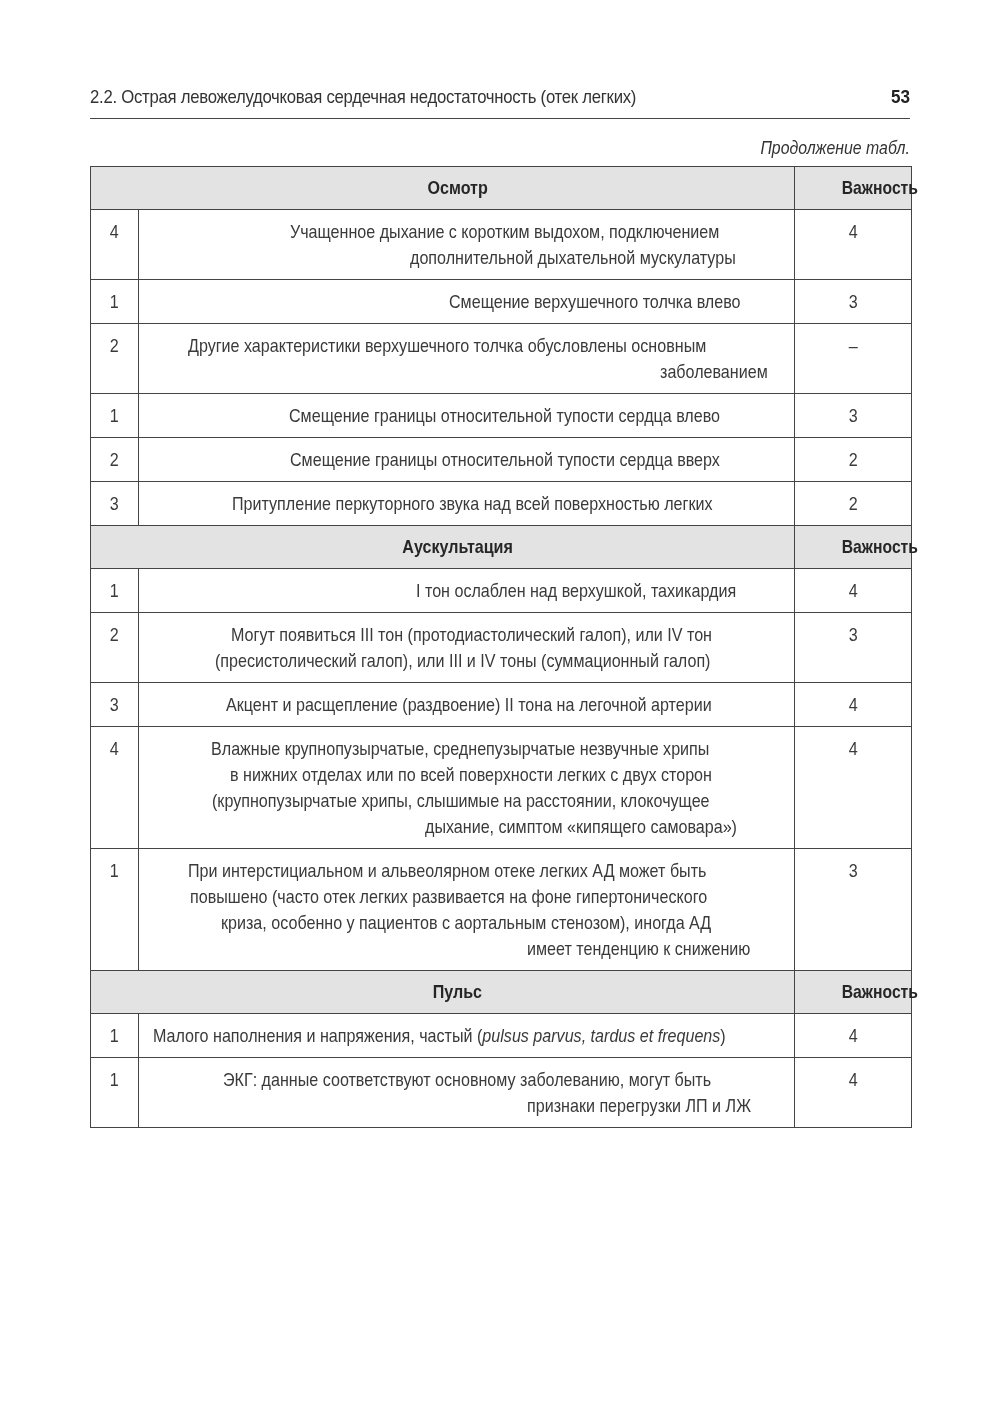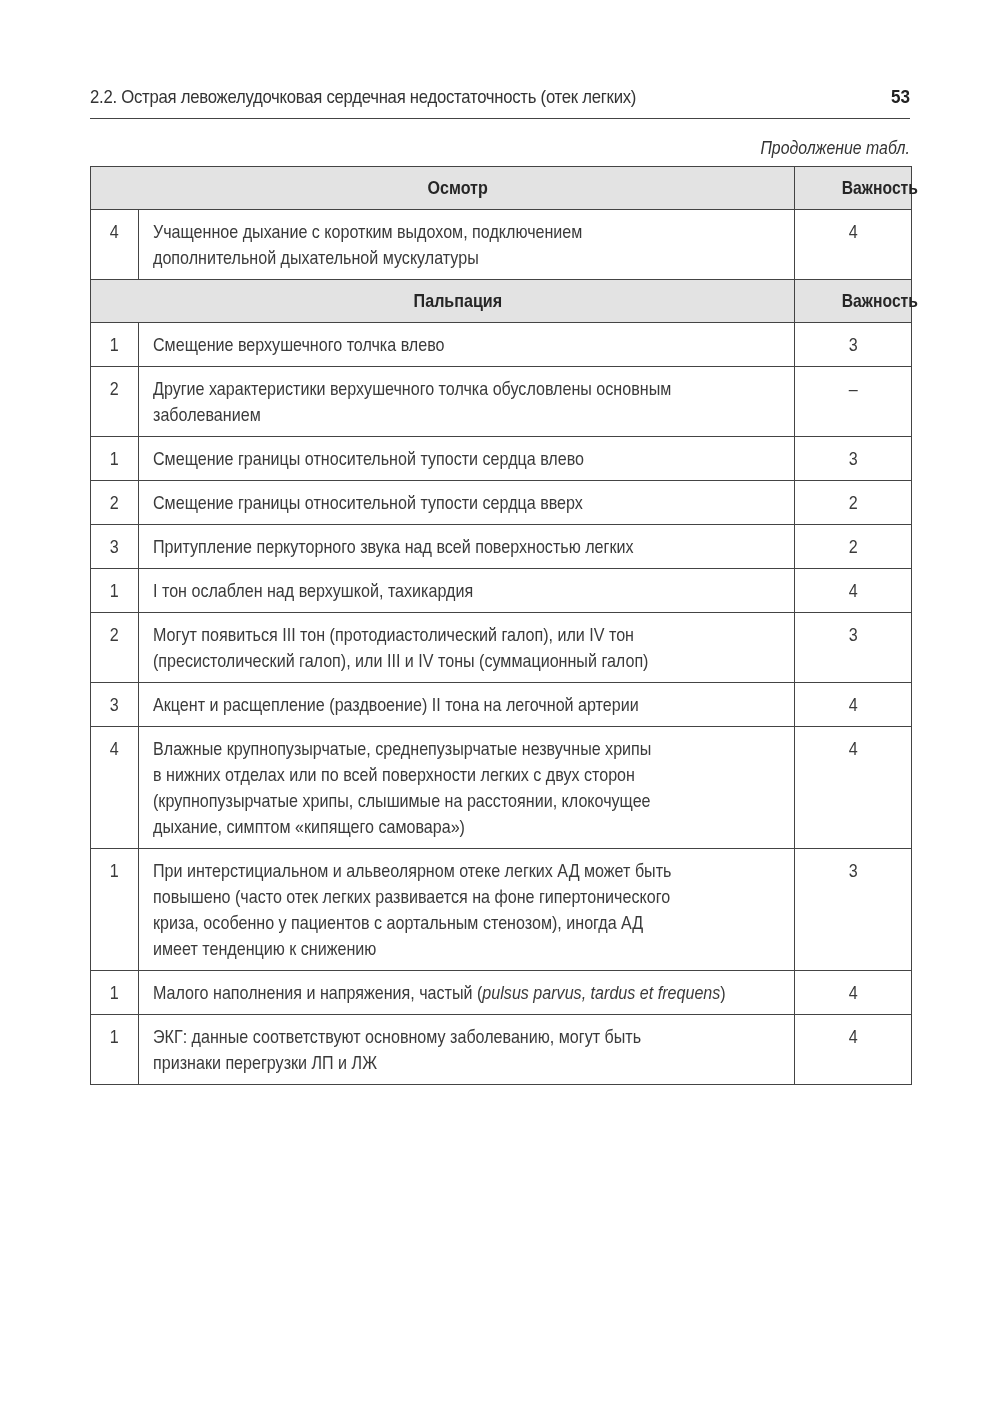--- a/index.html
+++ b/index.html
@@ -23,21 +23,21 @@
     }
     table {
       position: absolute; left: 90px; top: 166px; width: 821px;
       border-collapse: collapse; table-layout: fixed;
     }
     col.c-num { width: 48px; }
     col.c-text { width: 656px; }
     col.c-imp { width: 117px; }
     td {
       border: 1.3px solid #444; vertical-align: top; font-size: 18.5px; line-height: 26px;
-      padding: 9px 10px 8px 14px; color: #3a3a3a;
+      padding: 9px 10px 8px 14px; color: #3a3a3a; text-align: right;
     }
     td .sx { display: inline-block; transform: scaleX(0.87); transform-origin: left top; white-space: nowrap; }
     td.num { text-align: center; padding-left: 4px; padding-right: 4px; }
     td.num .sx, td.imp .sx { transform-origin: center top; }
     td.imp { text-align: center; padding-left: 4px; padding-right: 4px; }
     tr.section td {
       background: #e3e3e3; font-weight: bold; color: #262626; text-align: center;
       padding-top: 8px; padding-bottom: 8px; vertical-align: middle; padding-left: 40px;
     }
     tr.section td .sx { transform-origin: center top; }
@@ -66,24 +66,20 @@
         <td class="imp-h"><span class="sx">Важность</span></td>
       </tr>
       <tr>
         <td class="num"><span class="sx">4</span></td>
         <td>
           <div><span class="sx">Учащенное дыхание с коротким выдохом, подключением</span></div>
           <div><span class="sx">дополнительной дыхательной мускулатуры</span></div>
         </td>
         <td class="imp"><span class="sx">4</span></td>
       </tr>
-      <tr class="section">
-        <td colspan="2"><span class="sx">Пальпация</span></td>
-        <td class="imp-h"><span class="sx">Важность</span></td>
-      </tr>
       <tr>
         <td class="num"><span class="sx">1</span></td>
         <td>
           <div><span class="sx">Смещение верхушечного толчка влево</span></div>
         </td>
         <td class="imp"><span class="sx">3</span></td>
       </tr>
       <tr>
         <td class="num"><span class="sx">2</span></td>
         <td>
@@ -105,20 +101,24 @@
           <div><span class="sx">Смещение границы относительной тупости сердца вверх</span></div>
         </td>
         <td class="imp"><span class="sx">2</span></td>
       </tr>
       <tr>
         <td class="num"><span class="sx">3</span></td>
         <td>
           <div><span class="sx">Притупление перкуторного звука над всей поверхностью легких</span></div>
         </td>
         <td class="imp"><span class="sx">2</span></td>
+      </tr>
+      <tr class="section">
+        <td colspan="2"><span class="sx">Аускультация</span></td>
+        <td class="imp-h"><span class="sx">Важность</span></td>
       </tr>
       <tr>
         <td class="num"><span class="sx">1</span></td>
         <td>
           <div><span class="sx">I тон ослаблен над верхушкой, тахикардия</span></div>
         </td>
         <td class="imp"><span class="sx">4</span></td>
       </tr>
       <tr>
         <td class="num"><span class="sx">2</span></td>
@@ -148,20 +148,24 @@
       <tr>
         <td class="num"><span class="sx">1</span></td>
         <td>
           <div><span class="sx">При интерстициальном и альвеолярном отеке легких АД может быть</span></div>
           <div><span class="sx">повышено (часто отек легких развивается на фоне гипертонического</span></div>
           <div><span class="sx">криза, особенно у пациентов с аортальным стенозом), иногда АД</span></div>
           <div><span class="sx">имеет тенденцию к снижению</span></div>
         </td>
         <td class="imp"><span class="sx">3</span></td>
       </tr>
+      <tr class="section">
+        <td colspan="2"><span class="sx">Пульс</span></td>
+        <td class="imp-h"><span class="sx">Важность</span></td>
+      </tr>
       <tr>
         <td class="num"><span class="sx">1</span></td>
         <td><span class="sx"><span>Малого наполнения и напряжения, частый (</span><i>pulsus parvus, tardus et frequens</i><span>)</span></span></td>
         <td class="imp"><span class="sx">4</span></td>
       </tr>
       <tr>
         <td class="num"><span class="sx">1</span></td>
         <td>
           <div><span class="sx">ЭКГ: данные соответствуют основному заболеванию, могут быть</span></div>
           <div><span class="sx">признаки перегрузки ЛП и ЛЖ</span></div>

